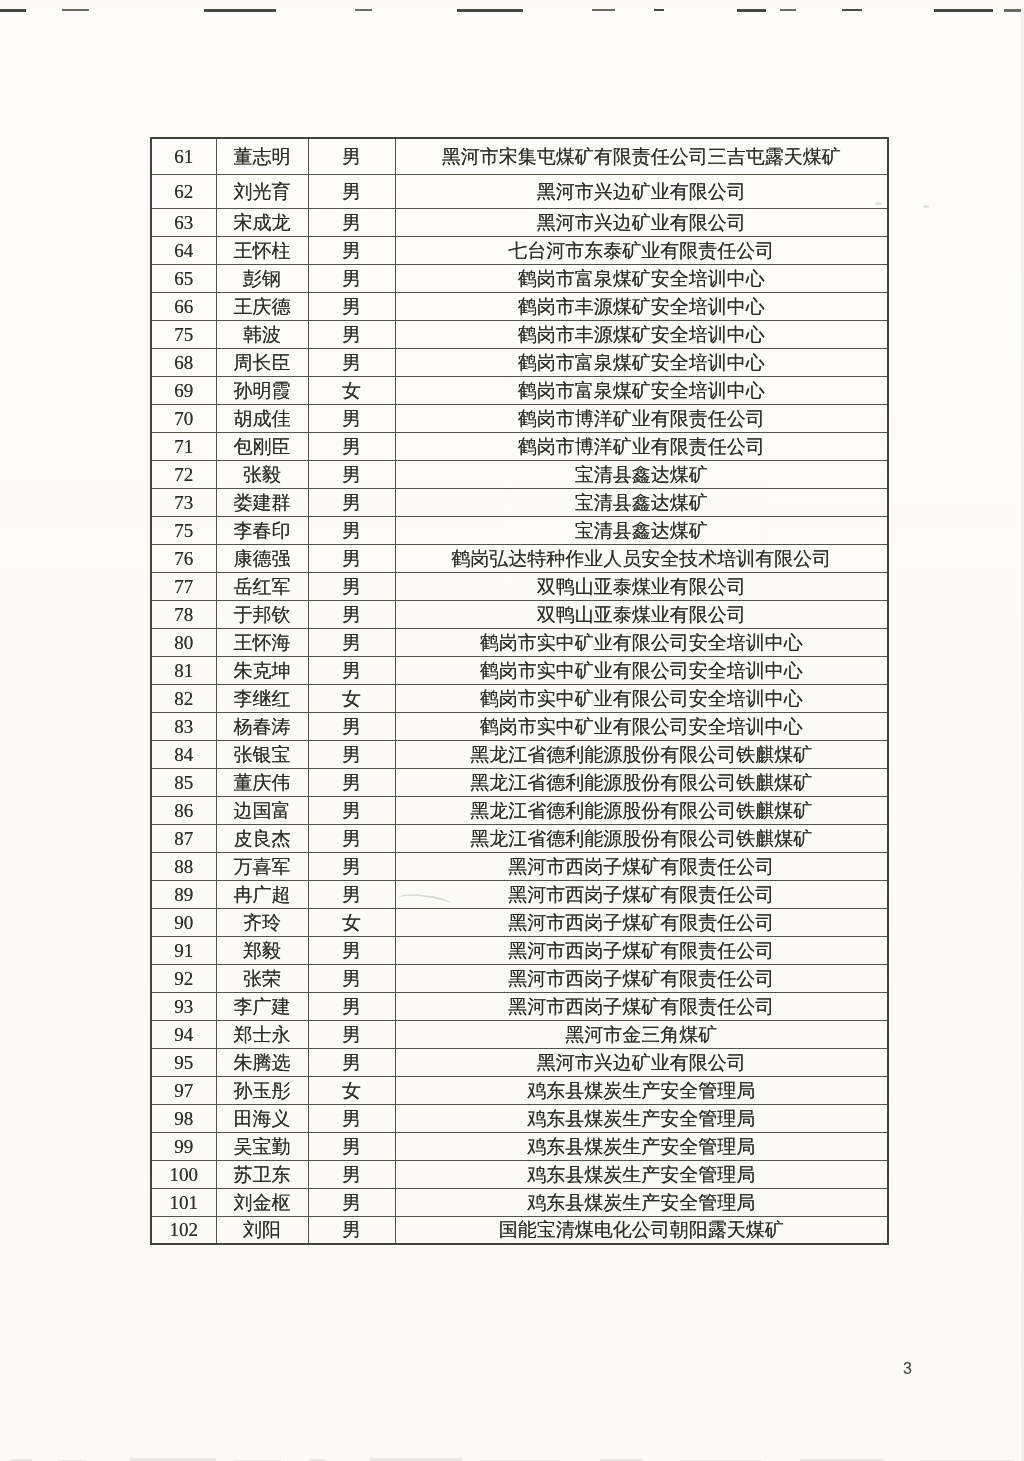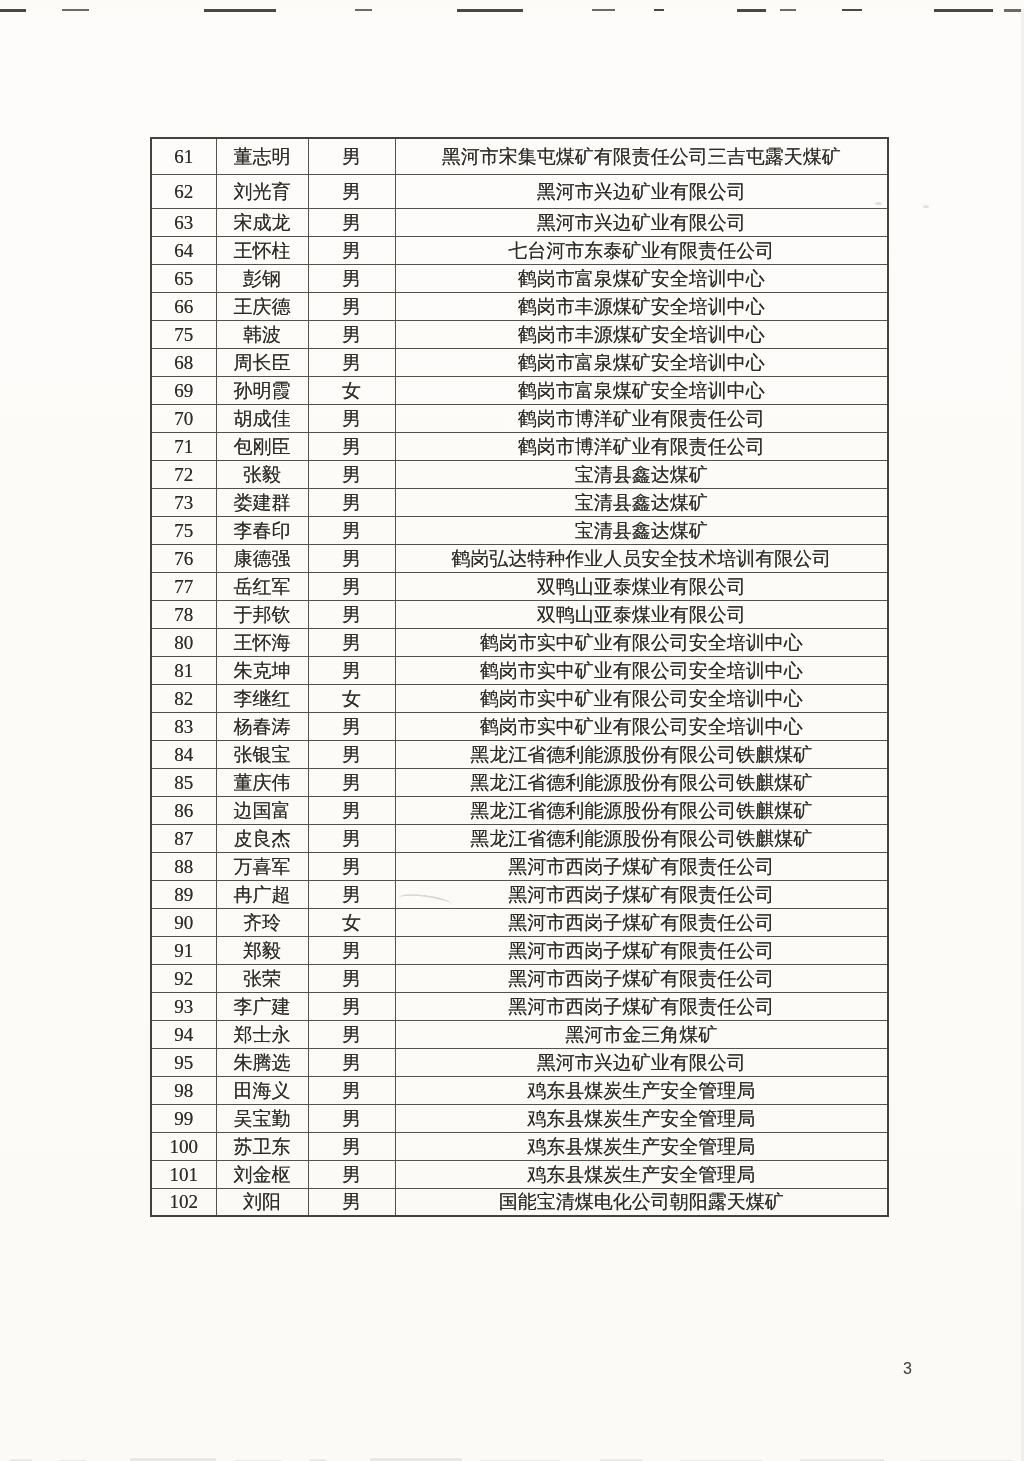--- a/index.html
+++ b/index.html
@@ -281,20 +281,26 @@
           <td class="col-gender">男</td>
           <td class="col-org">黑河市金三角煤矿</td>
         </tr>
         <tr>
           <td class="col-no">95</td>
           <td class="col-name">朱腾选</td>
           <td class="col-gender">男</td>
           <td class="col-org">黑河市兴边矿业有限公司</td>
         </tr>
         <tr>
+          <td class="col-no">97</td>
+          <td class="col-name">孙玉彤</td>
+          <td class="col-gender">女</td>
+          <td class="col-org">鸡东县煤炭生产安全管理局</td>
+        </tr>
+        <tr>
           <td class="col-no">98</td>
           <td class="col-name">田海义</td>
           <td class="col-gender">男</td>
           <td class="col-org">鸡东县煤炭生产安全管理局</td>
         </tr>
         <tr>
           <td class="col-no">99</td>
           <td class="col-name">吴宝勤</td>
           <td class="col-gender">男</td>
           <td class="col-org">鸡东县煤炭生产安全管理局</td>

